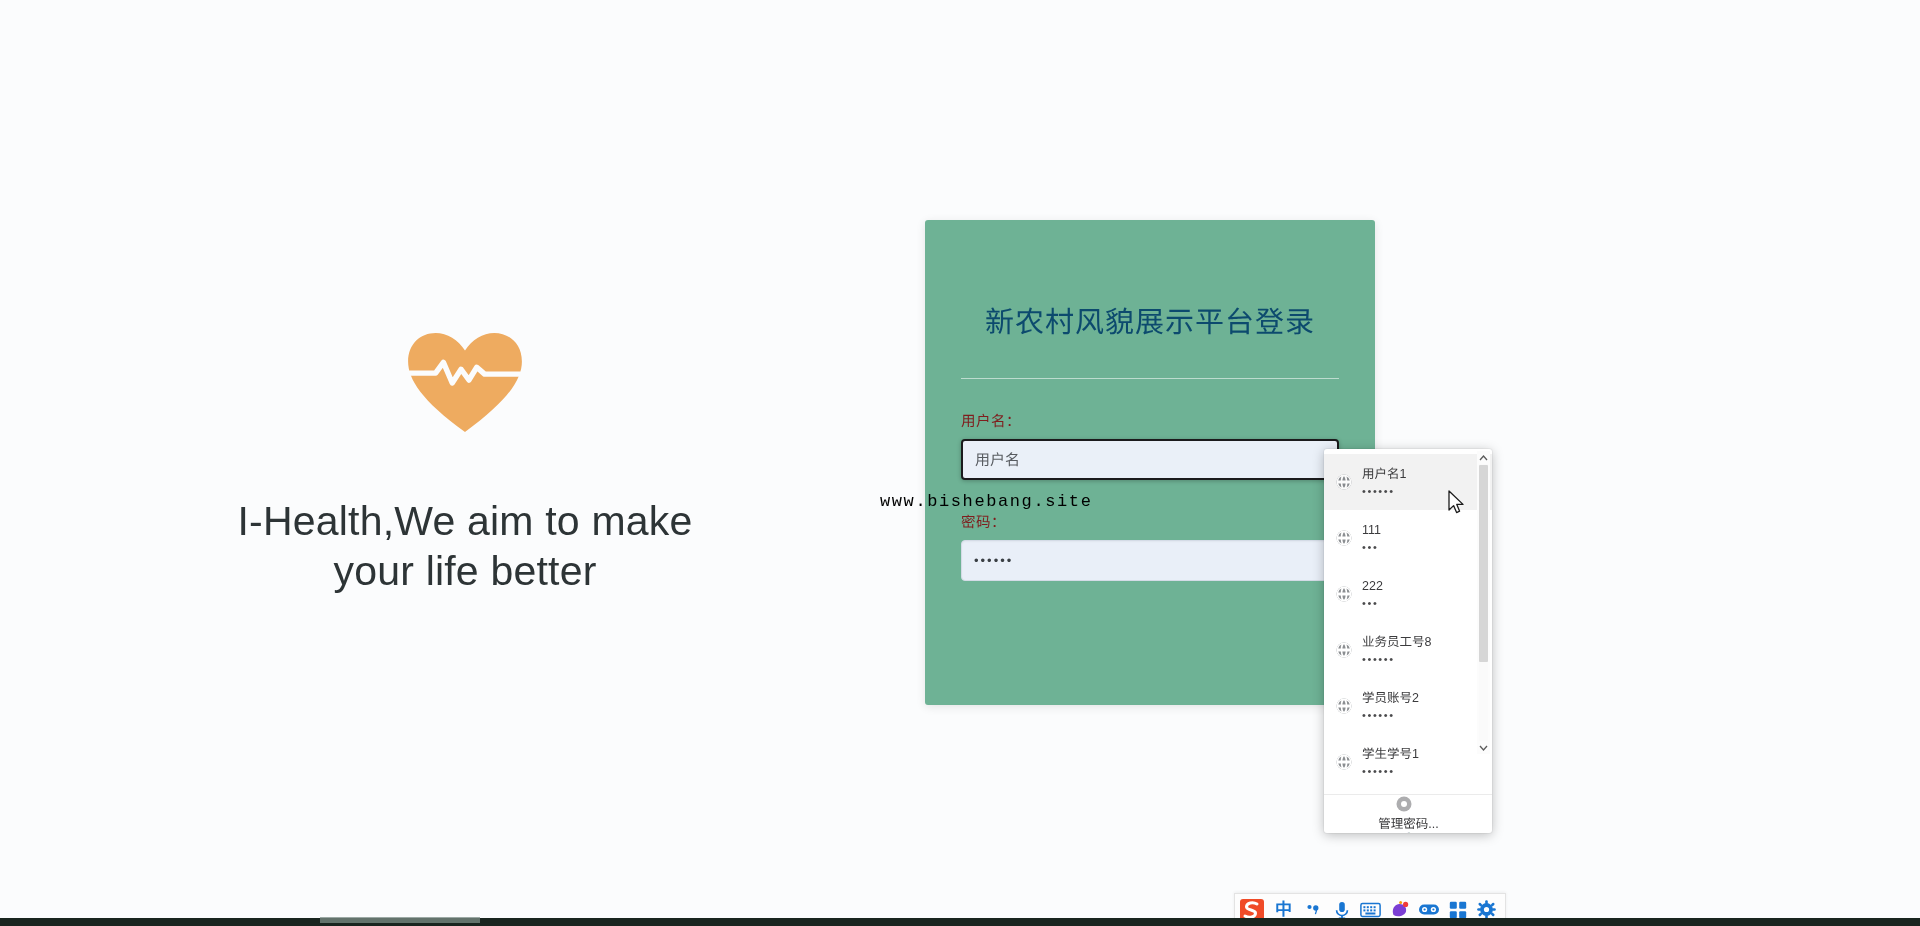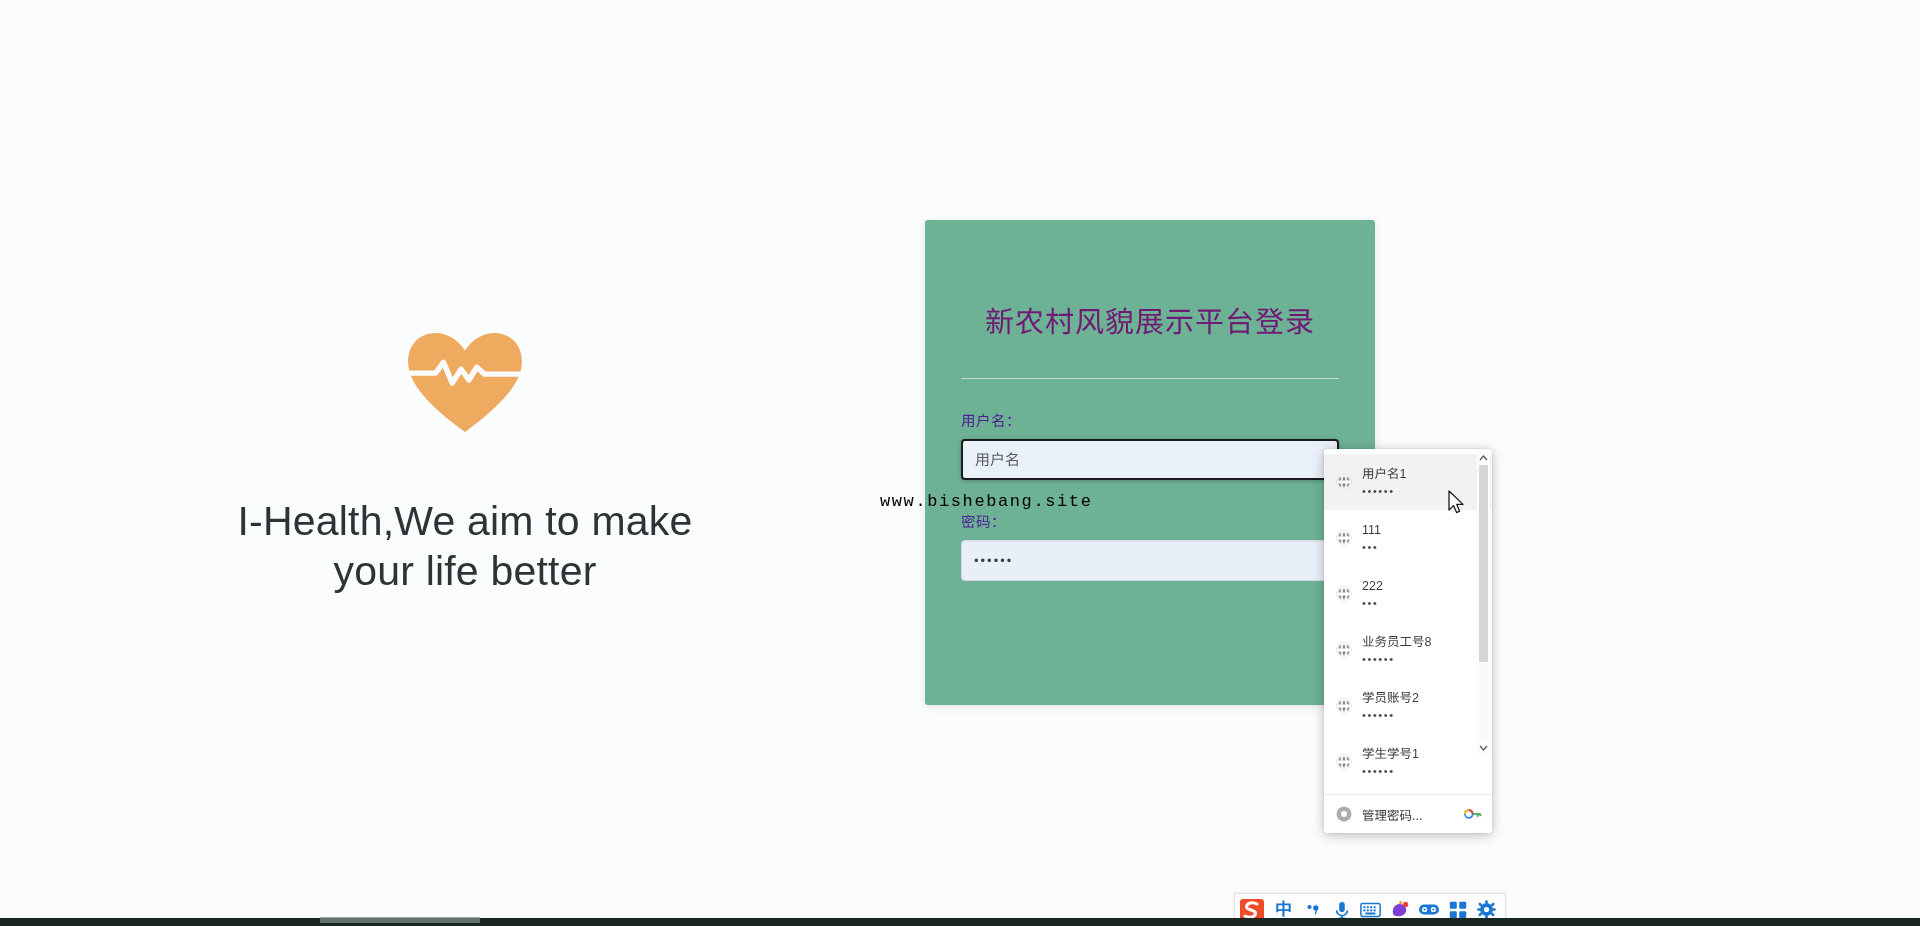--- a/index.html
+++ b/index.html
@@ -70,37 +70,37 @@
     width: 450px;
     height: 485px;
     background: #6eb295;
     border-radius: 3px;
     box-shadow: 0 2px 10px rgba(0,0,0,0.10);
   }
   .card-title {
     margin: 0;
     padding: 78px 0 0 0;
     text-align: center;
-    color: #701a75;
+    color: #0c4a6e;
     font-size: 29px;
     font-weight: 400;
     letter-spacing: 1px;
   }
   .card-rule {
     margin: 38px 36px 0 36px;
     height: 1px;
     background: rgba(255,255,255,0.55);
   }
 
   .field-block {
     margin: 30px 36px 0 36px;
   }
   .field-label {
     display: block;
-    color: #4c1d95;
+    color: #7f1d1d;
     font-size: 14.5px;
     margin-bottom: 9px;
     letter-spacing: 0.5px;
   }
   .field-input {
     display: block;
     box-sizing: border-box;
     width: 100%;
     height: 41px;
     padding: 0 12px;
@@ -204,20 +204,21 @@
     color: #4a4a4c;
     line-height: 1;
   }
 
   .autofill-footer {
     display: flex;
     align-items: center;
     height: 38px;
     padding: 0 10px 0 11px;
     border-top: 1px solid #ebebeb;
+    flex-direction: column;
   }
   .autofill-footer .autofill-icon { opacity: 0.55; }
   .autofill-footer-label {
     flex: 1;
     font-size: 12.5px;
     color: #3b3b3d;
     white-space: nowrap;
   }
   .footer-key-icon { width: 18px; height: 12px; }
 

